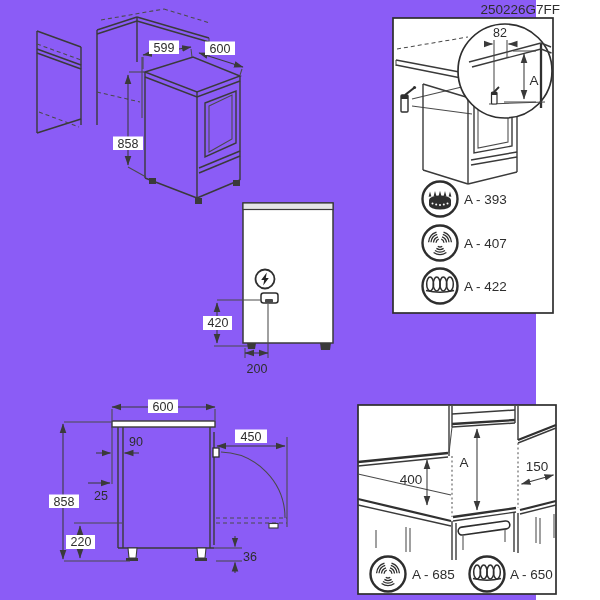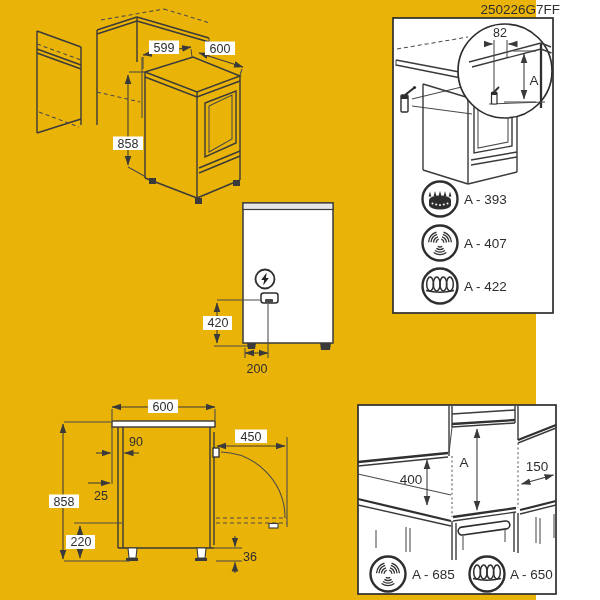--- a/index.html
+++ b/index.html
@@ -1,16 +1,16 @@
 <!DOCTYPE html>
 <html><head>
 <meta charset="utf-8">
 <style>
   html,body{margin:0;padding:0;background:#fff;}
-  #stage{width:536px;height:600px;position:relative;background:#eab308;}
+  #stage{width:536px;height:600px;position:relative;background:#8b5cf6;}
   svg{display:block;}
   .ln{stroke:#3a3a3a;stroke-width:1.4;fill:none;}
   .thin{stroke:#4a4a4a;stroke-width:1.05;fill:none;}
   .thk{stroke:#303030;stroke-width:2.3;fill:none;}
   .dsh{stroke:#4a4a4a;stroke-width:1.05;fill:none;stroke-dasharray:4 3;}
   .dot{stroke:#555;stroke-width:1.05;fill:none;stroke-dasharray:2 2.6;}
   .dim{stroke:#3a3a3a;stroke-width:1.05;fill:none;}
   .ring{stroke:#2e2e2e;stroke-width:2.4;fill:#fff;}
   .panel{fill:#fff;stroke:#2e2e2e;stroke-width:1.7;}
   .lbl{font-family:"Liberation Sans",sans-serif;font-size:12.5px;fill:#2e2e2e;}

